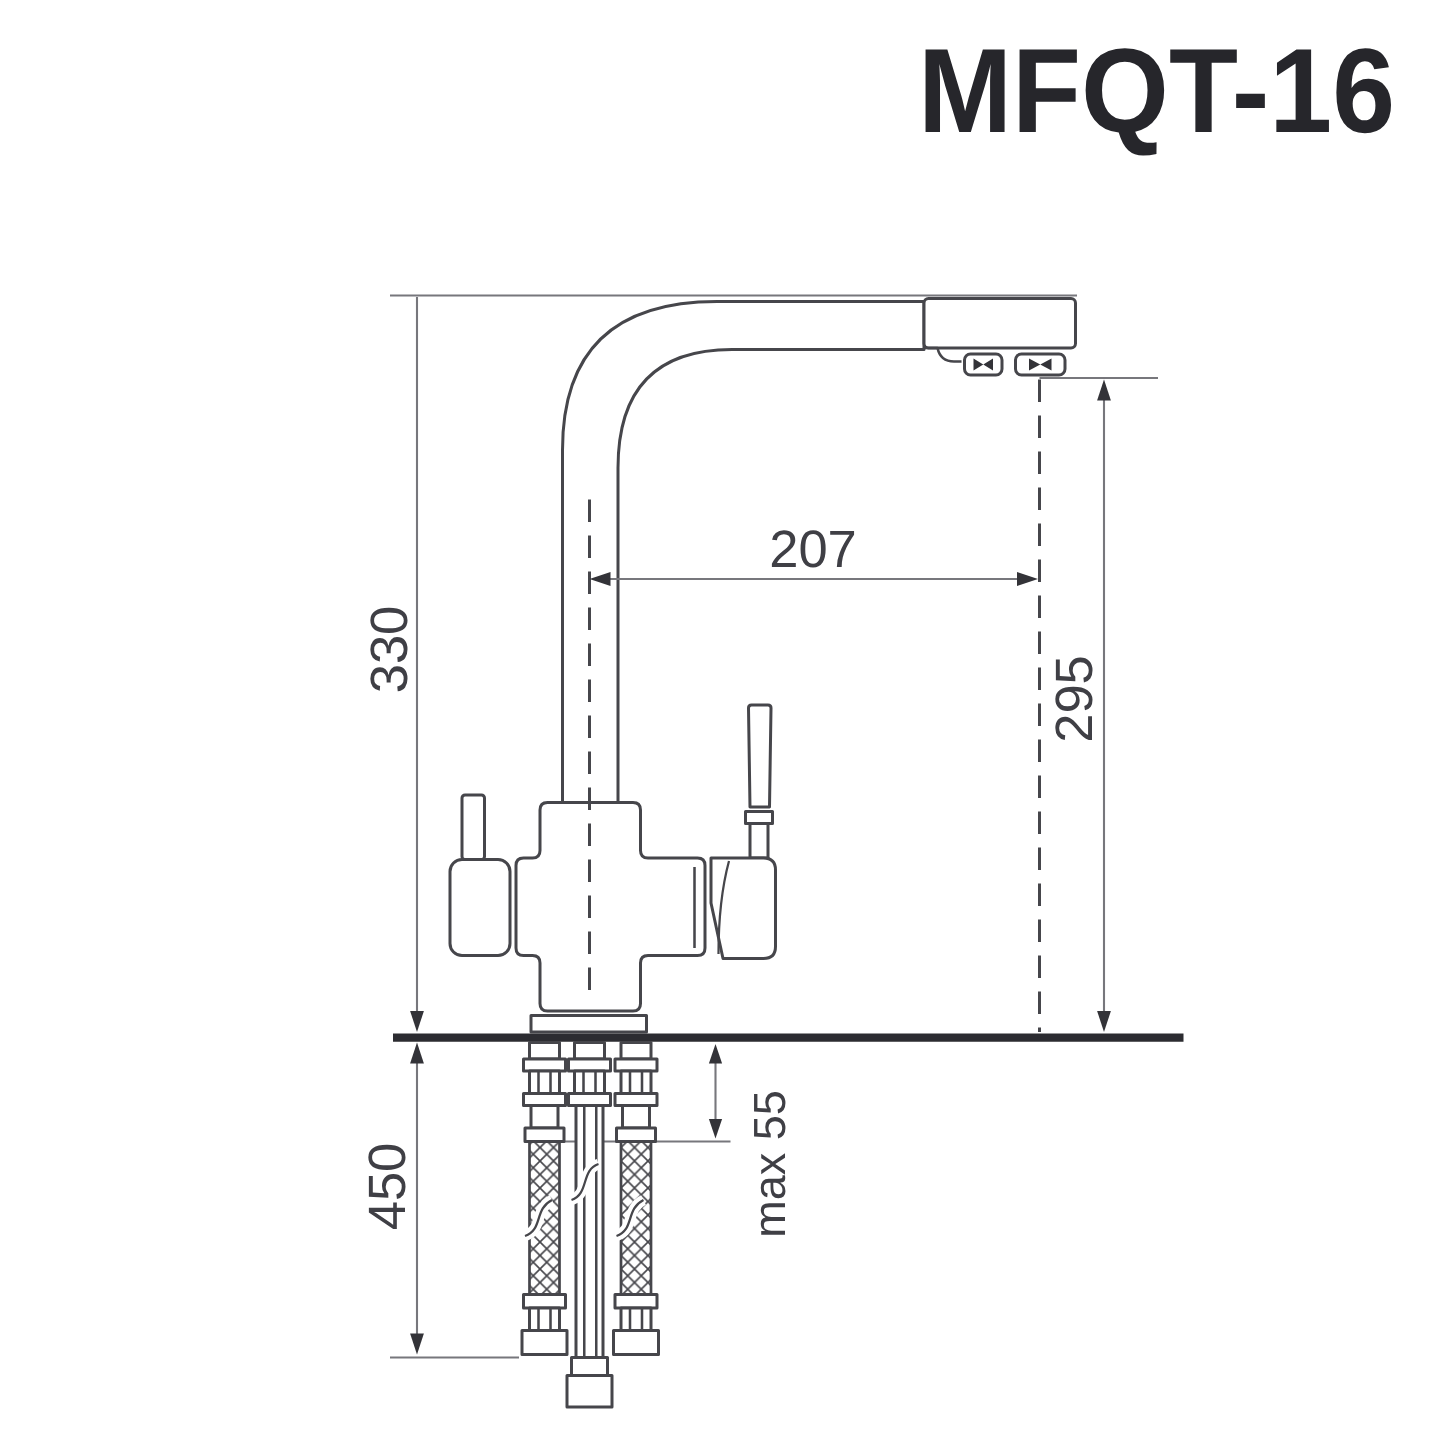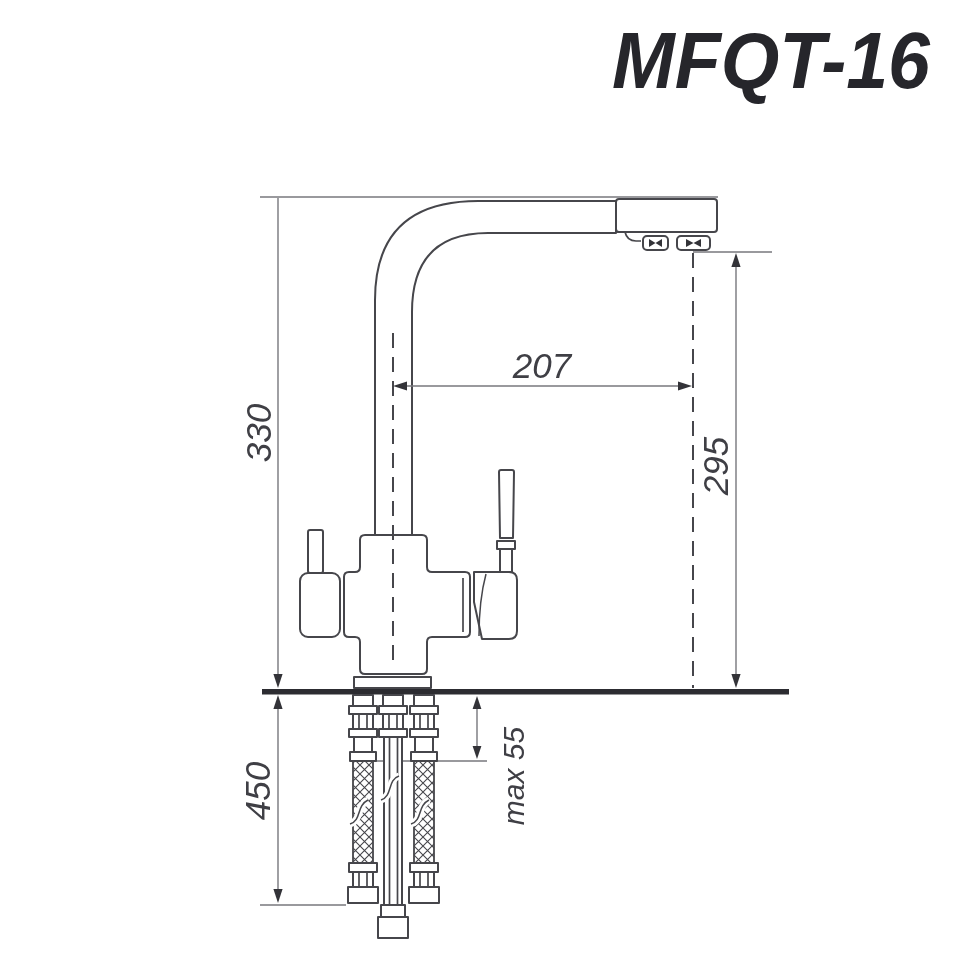--- a/index.html
+++ b/index.html
@@ -1,17 +1,17 @@
 <!DOCTYPE html>
 <html style="--c-line: #46464b; --c-dim_line: #77777c; --c-arrow: #333338; --c-text: #3f3f45; --c-counter: #2c2c31; --c-title: #26262b; --c-background: #ffffff;"><head>
 <meta charset="utf-8">
 <style>
   html,body{margin:0;padding:0;background:var(--c-background,#fff);}
   .stage{position:relative;width:960px;height:960px;background:var(--c-background,#fff);
-         font-family:"Liberation Sans", sans-serif;overflow:hidden;font-style:italic;}
+         font-family:"Liberation Sans", sans-serif;overflow:hidden;}
   svg{position:absolute;left:0;top:0;}
   .outline{fill:#ffffff;stroke:var(--c-line,#46464b);stroke-width:2;stroke-linejoin:round;}
   .thin{fill:none;stroke:var(--c-line,#46464b);stroke-width:1.7;stroke-linejoin:round;}
   .dim{fill:none;stroke:var(--c-dim_line,#77777c);stroke-width:1.4;}
   .dash{fill:none;stroke:var(--c-line,#46464b);stroke-width:2;stroke-dasharray:15 9;}
   .arrow{fill:var(--c-arrow,#333338);stroke:none;}
   .counter{fill:var(--c-counter,#2c2c31);stroke:none;}
   .braidline{stroke:var(--c-line,#46464b);stroke-width:1.1;fill:none;}
   .braidrect{fill:url(#braid);stroke:var(--c-line,#46464b);stroke-width:1.8;}
   .casing{fill:none;stroke:#ffffff;stroke-width:7;}

